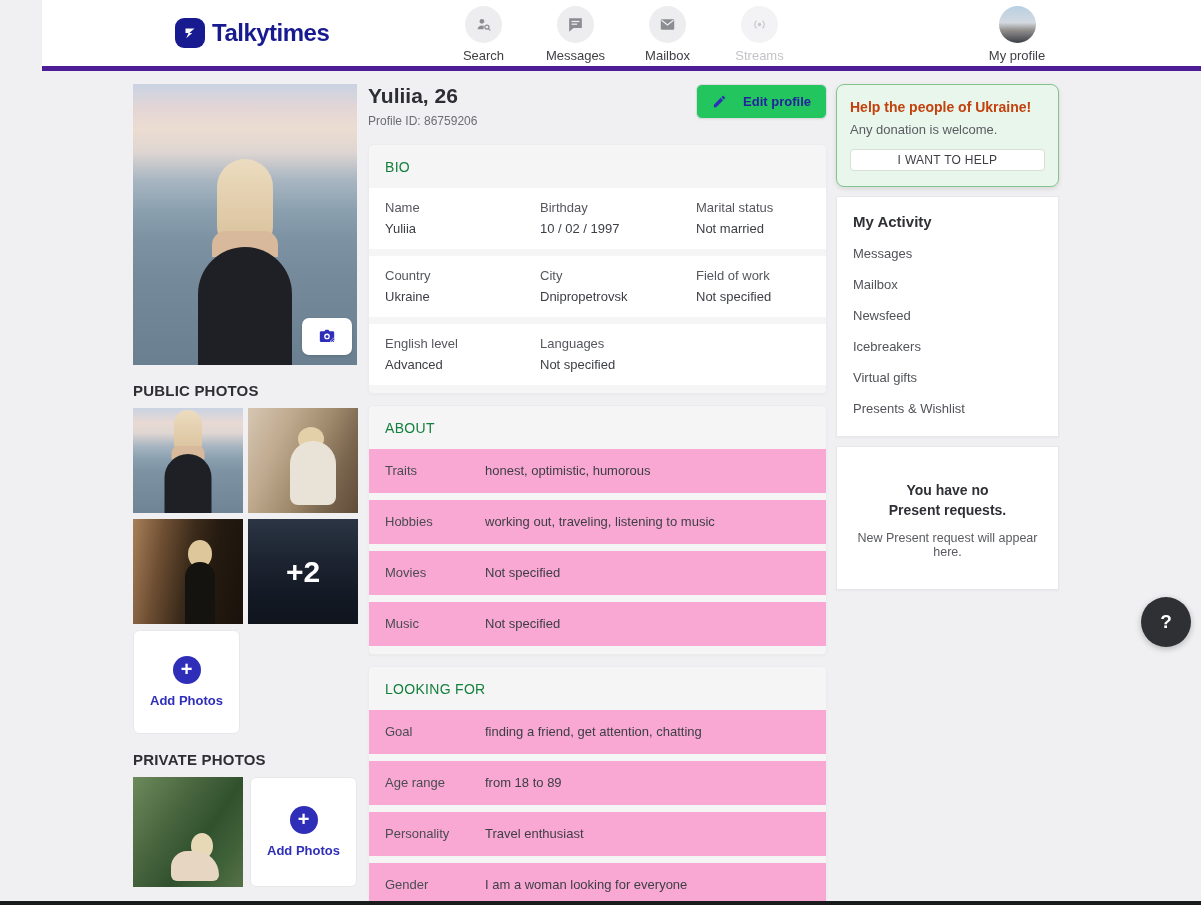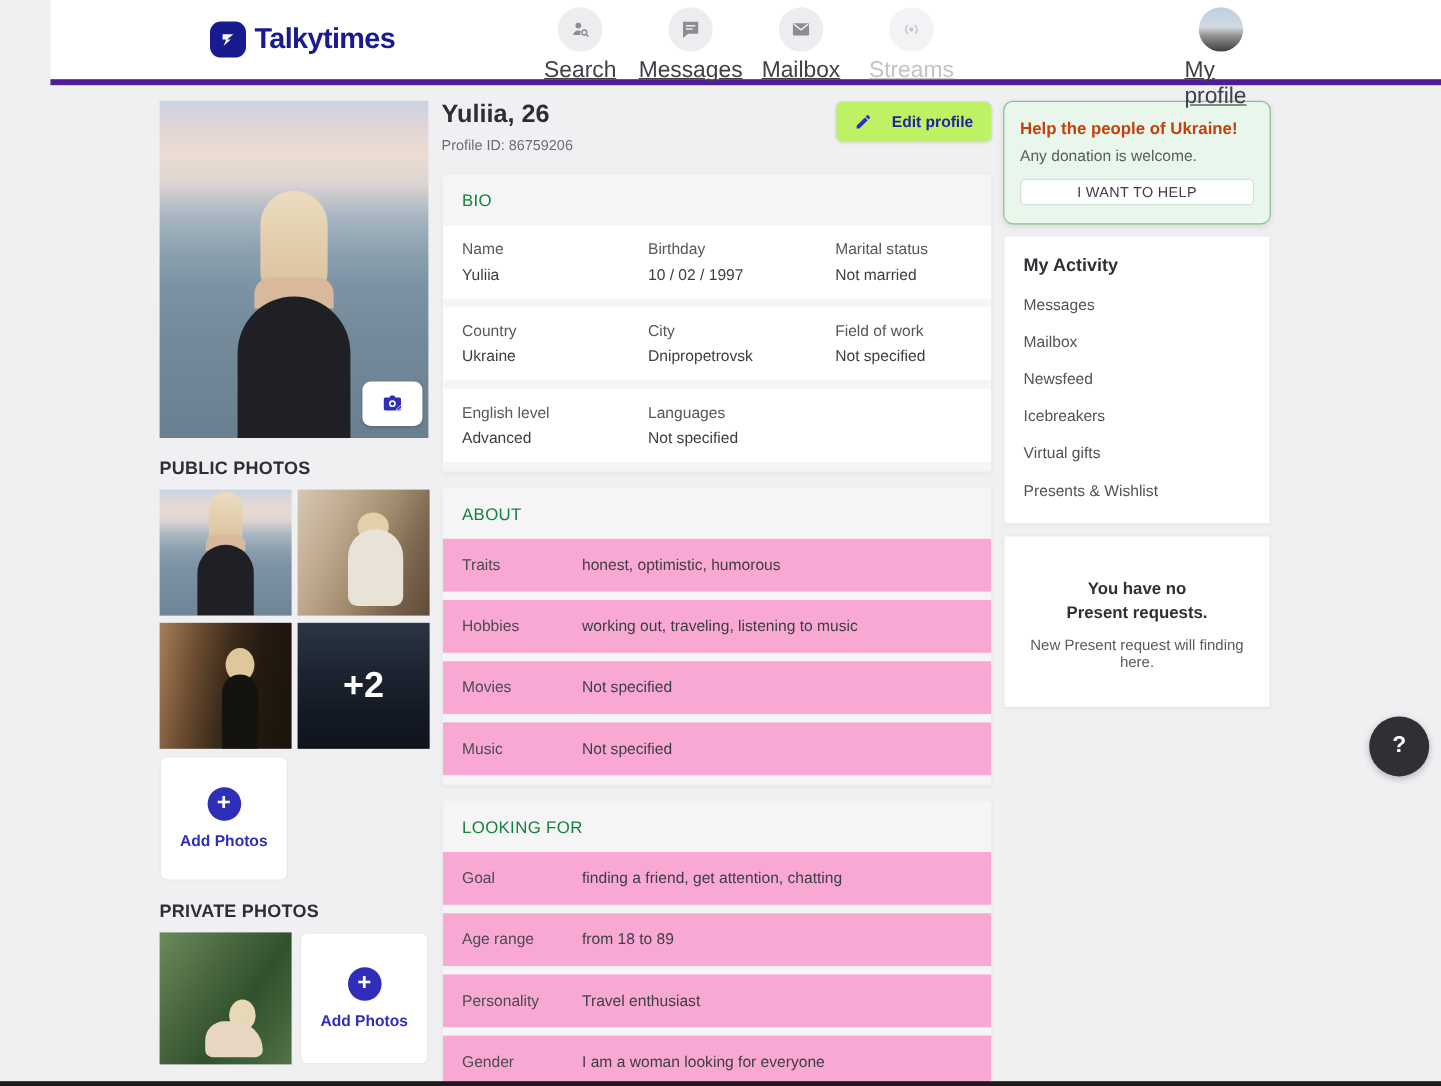--- a/index.html
+++ b/index.html
@@ -8,21 +8,21 @@
 
   
   .header { height:71px; background:#fff; border-bottom:5px solid #4c1d95; position:relative; display:flex; align-items:center;margin-left:42px; }
   .brand { position:absolute; left:133px; top:18px; display:flex; align-items:center; gap:7px; }
   .brand-mark { width:30px; height:30px; background:#181a8f; border-radius:9px; display:flex; align-items:center; justify-content:center; }
   .brand-mark svg { width:18px; height:18px; }
   .brand-name { font-size:24px; font-weight:bold; color:#181a8f; letter-spacing:-0.5px; }
   .nav { position:absolute; left:50%; transform:translateX(-50%); top:6px; display:flex; gap:20px; }
   .nav-item { width:72px; display:flex; flex-direction:column; align-items:center; cursor:pointer; }
   .nav-circle { width:37px; height:37px; border-radius:50%; background:#ededef; display:flex; align-items:center; justify-content:center; }
-  .nav-label { font-size:19px; color:#3f4145; margin-top:5px;text-decoration:underline; }
+  .nav-label { font-size:13px; color:#3f4145; margin-top:5px; }
   .nav-item.disabled .nav-circle { background:#f3f3f5; }
   .nav-item.disabled .nav-label { color:#c3c4c8; }
   .profile-nav { position:absolute; right:154px; top:6px; width:60px; display:flex; flex-direction:column; align-items:center; cursor:pointer; }
   .avatar { width:37px; height:37px; border-radius:50%; background:linear-gradient(180deg,#b9d0e2 0%,#d3d9e0 45%,#93908e 65%,#3c3e46 100%); }
 
   
   .layout { display:flex; align-items:flex-start; padding:13px 0 0 133px; }
   .col-left { width:224px; flex:0 0 224px; }
   .col-center { width:459px; flex:0 0 459px; margin-left:11px; }
   .col-right { width:223px; flex:0 0 223px; margin-left:9px; }
@@ -55,21 +55,21 @@
   .add-card.tall { width:107px; height:110px; margin-top:0; }
   .plus-circle { width:28px; height:28px; border-radius:50%; background:#2e2eb8; color:#fff; font-size:20px; line-height:26px; text-align:center; font-weight:bold; }
   .add-label { font-size:13px; font-weight:bold; color:#2e2eb8; }
   .private-row { display:flex; gap:7px; }
   .thumb.private { width:110px; height:110px; }
 
   
   .profile-head { display:flex; justify-content:space-between; align-items:flex-start; margin-bottom:16px; }
   .name-age { font-size:21px; font-weight:bold; color:#2d2e33; }
   .profile-id { font-size:12px; color:#6b6d72; margin-top:6px; }
-  .edit-btn { display:flex; align-items:flex-end; gap:16px; background:#bef264; border:1px solid #dcdce0; border-radius:6px; padding:9px 15px; cursor:pointer; box-shadow:0 1px 2px rgba(0,0,0,0.05); }
+  .edit-btn { display:flex; align-items:flex-end; gap:16px; background:#22c55e; border:1px solid #dcdce0; border-radius:6px; padding:9px 15px; cursor:pointer; box-shadow:0 1px 2px rgba(0,0,0,0.05); }
   .edit-btn span { font-size:13px; font-weight:bold; color:#23239e; }
   .card { background:#f5f5f6; border:1px solid #ececee; border-radius:4px; margin-bottom:11px; box-shadow:0 1px 2px rgba(0,0,0,0.03); overflow:hidden; }
   .card-title { padding:14px 16px 13px; font-size:14px; color:#15803d; letter-spacing:0.3px; }
   .row-block { background:#fff; padding:12px 16px 13px; margin-bottom:7px; }
   .row-block:last-child { margin-bottom:8px; }
   .bio-grid { display:grid; grid-template-columns:155px 156px 1fr; }
   .cell-label { font-size:13px; color:#55575d; }
   .cell-value { font-size:13px; color:#3c3e44; margin-top:6px; }
   .kv-row { background:#f9a8d4; padding:14px 16px 15px; margin-bottom:7px; display:grid; grid-template-columns:80px 1fr; align-items:center;gap:20px; }
   .kv-row:last-child { margin-bottom:8px; }
@@ -327,19 +327,19 @@
       <a class="activity-item">Icebreakers</a>
       <a class="activity-item">Virtual gifts</a>
       <a class="activity-item">Presents &amp; Wishlist</a>
     </div>
 
     <div class="panel presents">
       <div class="presents-head">
         <div>You have no</div>
         <div>Present requests.</div>
       </div>
-      <div class="presents-hint">New Present request will finding here.</div>
+      <div class="presents-hint">New Present request will appear here.</div>
     </div>
   </div>
 </div>
 
 <button class="help-fab">?</button>
 <div class="bottom-bar"></div>
 
 </body></html>

